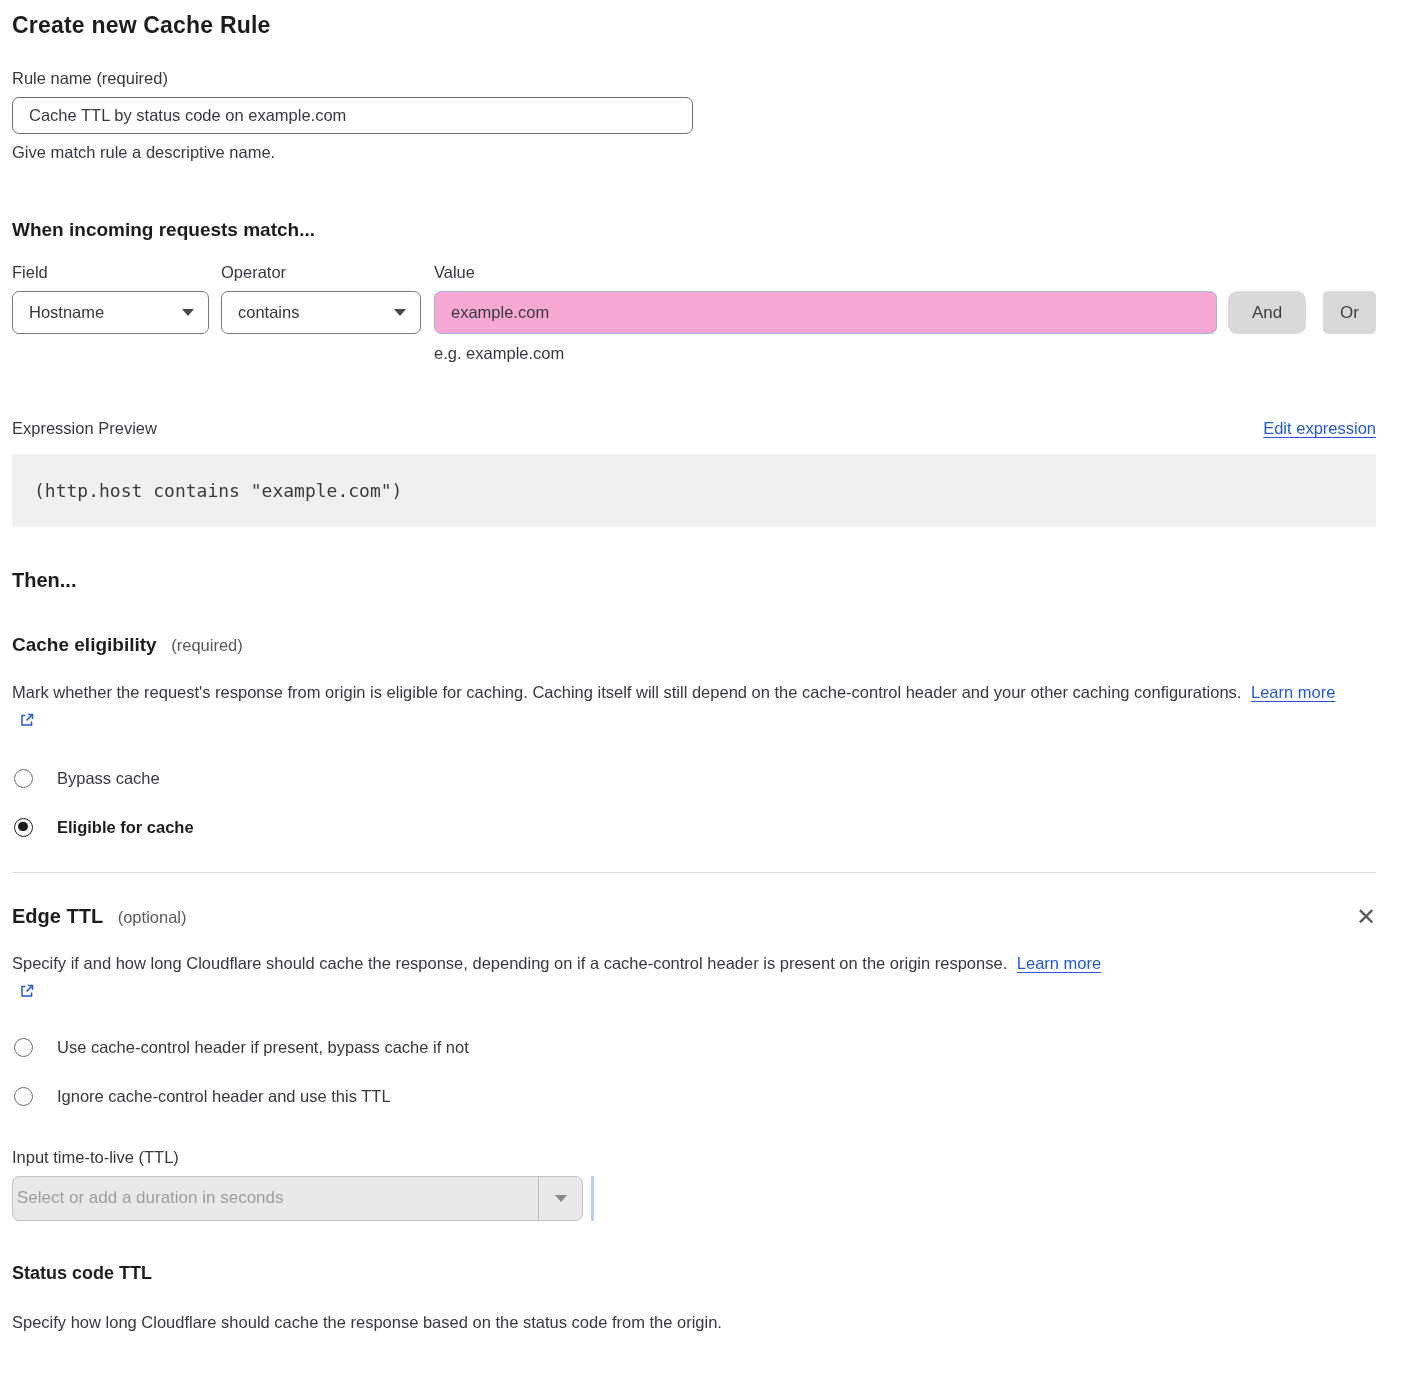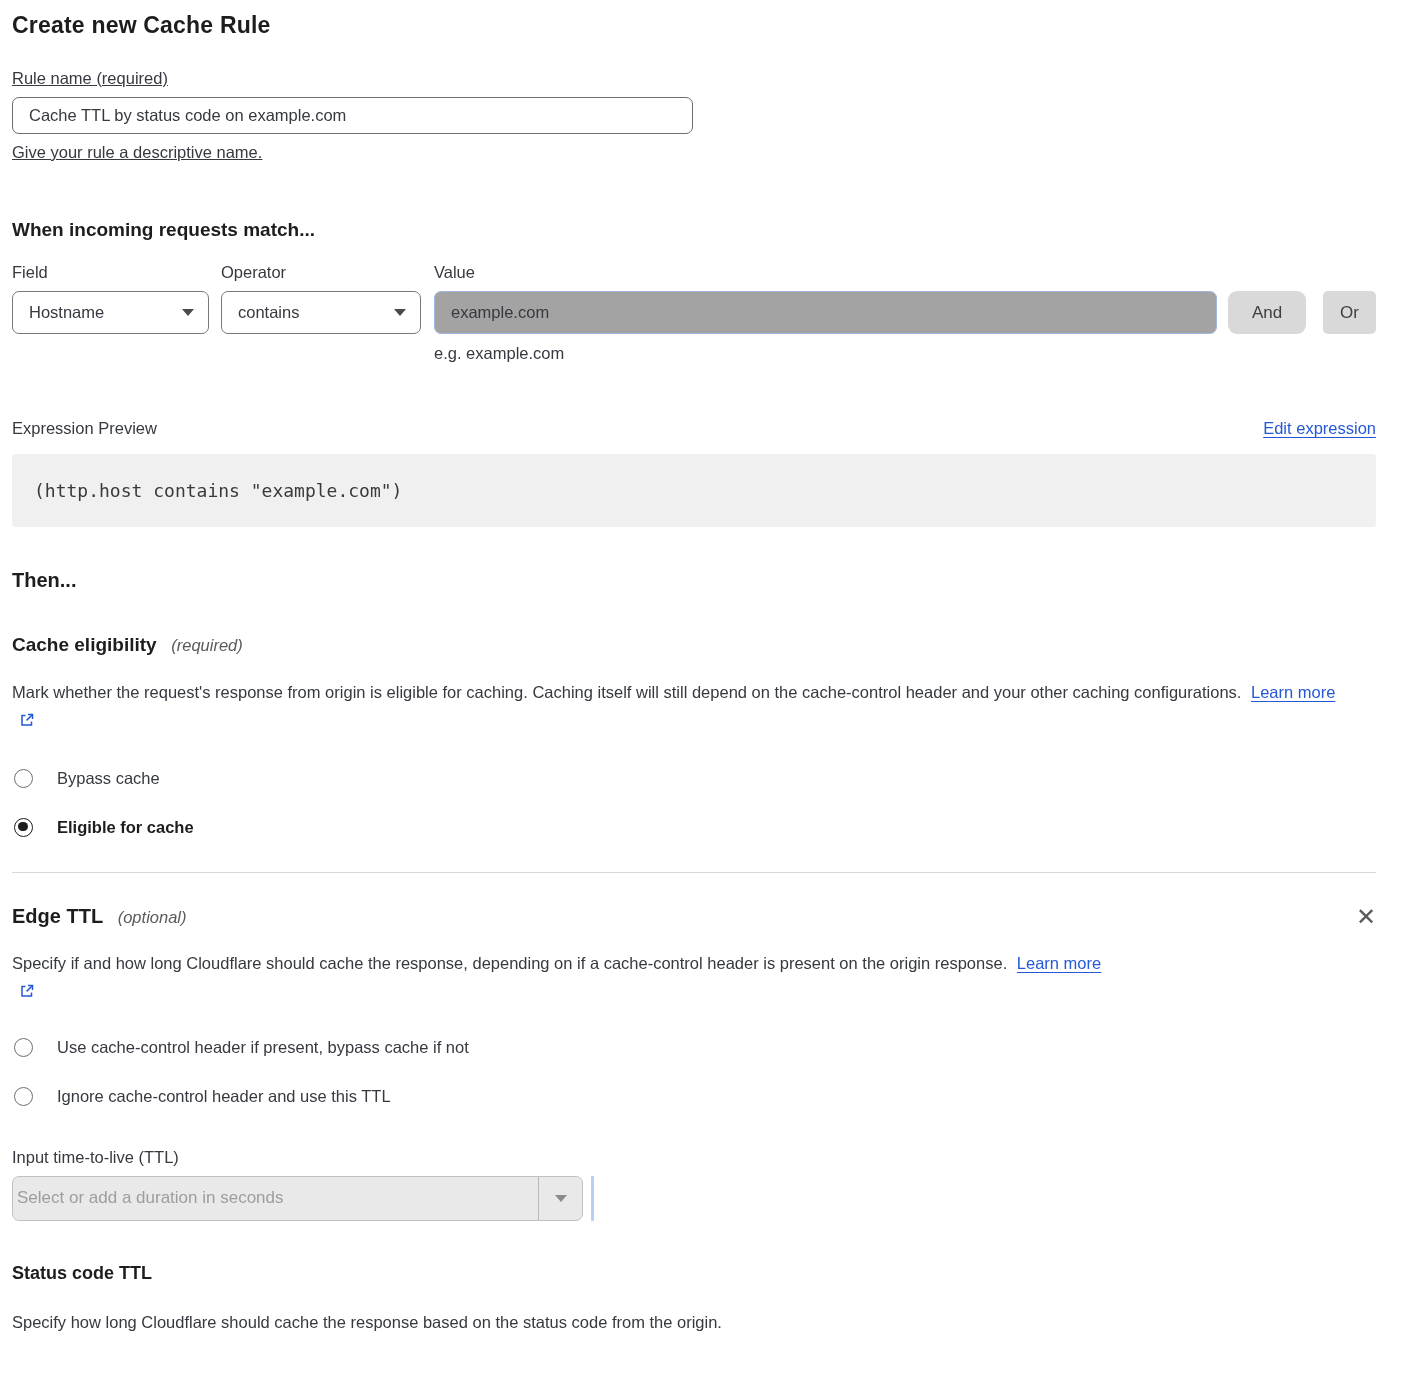--- a/index.html
+++ b/index.html
@@ -30,39 +30,39 @@
   .select {
     height:43px; border:1px solid #797979; border-radius:7px; background:#fff;
     display:flex; align-items:center; justify-content:space-between;
     padding:0 14px 0 16px; font-size:16.5px; color:#36393f; cursor:pointer;
   }
   .arrow-down {
     width:0; height:0; border-left:6px solid transparent;
     border-right:6px solid transparent; border-top:7px solid #4a4a4a; flex:none;
   }
   .value-input {
-    height:43px; border:1px solid #9fb7e4; border-radius:7px; background:#a3a3a3;
+    height:43px; border:1px solid #9fb7e4; border-radius:7px; background:#f9a8d4;
     padding:0 16px; font-size:16.5px; color:#36393f; width:100%;
     font-family:"Liberation Sans", sans-serif;
   }
   .chip-btn {
     height:43px; background:#d9d9d9; border:none; border-radius:5px;
     font-size:17px; color:#3f3f3f; cursor:pointer; font-family:"Liberation Sans", sans-serif;
   }
 
   .expr-header { display:flex; justify-content:space-between; align-items:baseline; margin-top:56px; }
   a.link { color:#2458d6; text-decoration:underline; text-underline-offset:3px; cursor:pointer; }
   .code-block {
     margin-top:16px; background:#f0f0f0; border-radius:3px; height:73px;
     display:flex; align-items:center; padding-left:22px;
     font-family:"DejaVu Sans Mono", monospace; font-size:18px; color:#3a3a3a;
   }
 
   .desc { line-height:1.72; font-size:16.5px; color:#36393f; max-width:1345px; }
-  .muted { color:#5a5a5a; font-weight:400; font-size:16.5px;font-style:italic; }
+  .muted { color:#5a5a5a; font-weight:400; font-size:16.5px; }
 
   .radio-row { display:flex; align-items:center; margin-top:30px; cursor:pointer; }
   .radio {
     width:19px; height:19px; border-radius:50%; border:1.6px solid #707070;
     margin-left:2px; flex:none; background:#fff; position:relative;
   }
   .radio.checked { border-color:#1d1d1d; }
   .radio.checked::after {
     content:""; position:absolute; left:3px; top:3px; width:9.5px; height:9.5px;
     border-radius:50%; background:#1d1d1d;
@@ -88,24 +88,24 @@
 
   .ext-icon { margin-left:7px; vertical-align:-2px; }
 </style>
 </head>
 <body>
 
 <div class="page">
 
   <h1 class="page-title">Create new Cache Rule</h1>
 
-  <div style="margin-top:30px;text-decoration:underline;">
+  <div style="margin-top:30px;">
     <div class="field-label">Rule name (required)</div>
     <input class="text-input" type="text" value="Cache TTL by status code on example.com" style="">
-    <div class="help-text">Give your rule a descriptive name.</div>
+    <div class="help-text">Give match rule a descriptive name.</div>
   </div>
 
   <h2 class="section-heading" style="margin-top:57px;">When incoming requests match...</h2>
 
   <div class="match-row">
     <div class="match-col" style="width:197px;">
       <div class="field-label">Field</div>
       <div class="select">
         <span>Hostname</span>
         <span class="arrow-down"></span>

